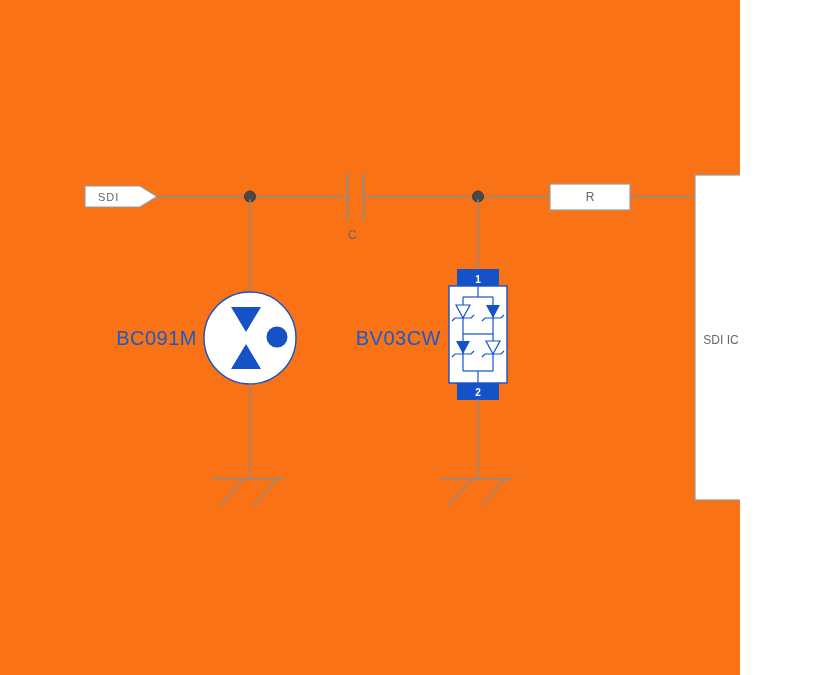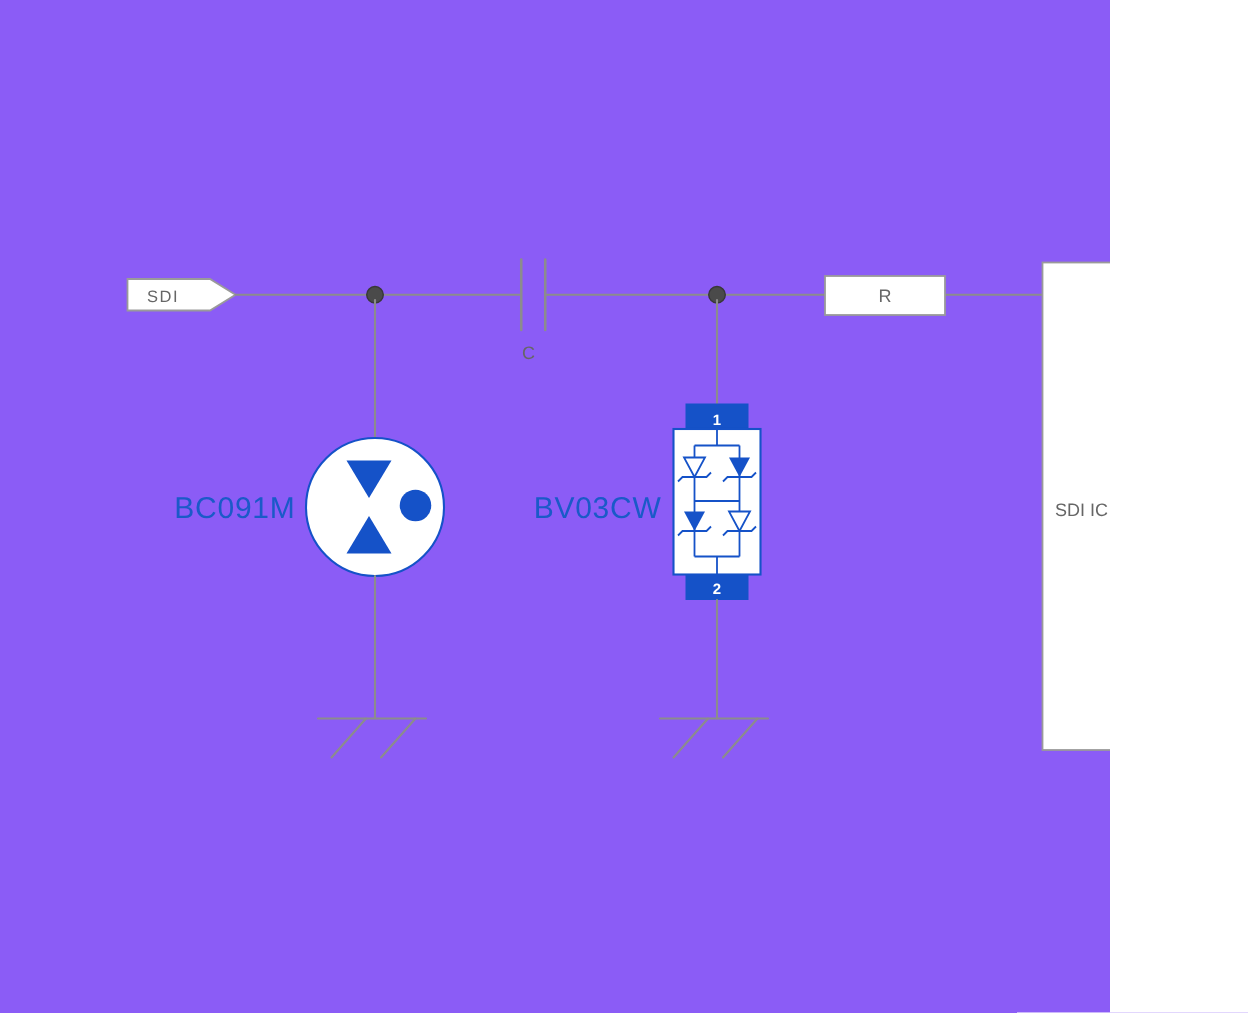--- a/index.html
+++ b/index.html
@@ -1,16 +1,16 @@
 <!DOCTYPE html>
 <html><head>
 <meta charset="utf-8">
 <style>
   html,body{margin:0;padding:0;background:#ffffff;}
-  .page{width:740px;height:675px;background:#8b5cf6;position:relative;overflow:hidden;}
+  .page{width:740px;height:675px;background:#f97316;position:relative;overflow:hidden;}
   svg{display:block;}
   text{font-family:"Liberation Sans","DejaVu Sans",sans-serif;}
   .wire{stroke:#8C8C8C;stroke-width:1.4;fill:none;stroke-linecap:round;}
   .plate{stroke:#8C8C8C;stroke-width:1.7;fill:none;stroke-linecap:round;}
   .outline{stroke:#9A9A9A;stroke-width:1.2;fill:#ffffff;}
   .junction{fill:#4A4A4A;stroke:#383838;stroke-width:1;}
   .blue-line{stroke:#1552C8;stroke-width:1.2;fill:none;}
   .blue-shape{fill:#1552C8;stroke:none;}
   .blue-outline{fill:#ffffff;stroke:#1552C8;stroke-width:1.2;}
   .gray-label{fill:#666666;font-size:12px;}

